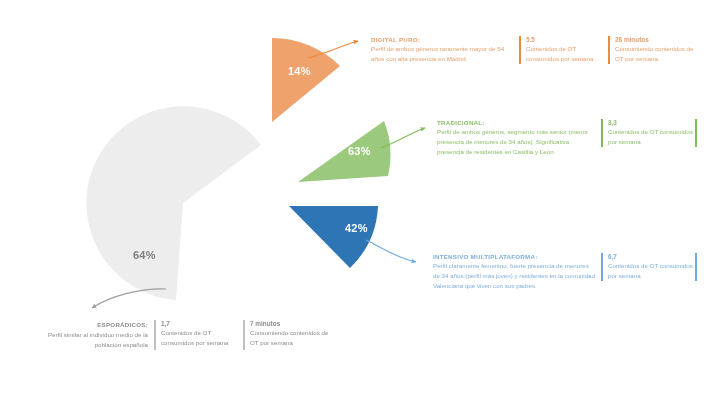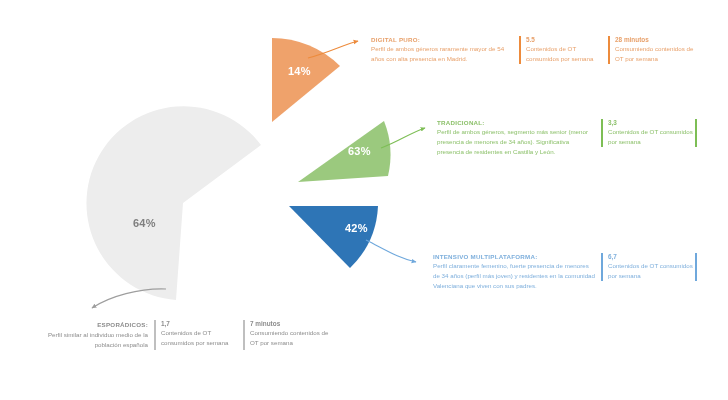--- a/index.html
+++ b/index.html
@@ -69,21 +69,21 @@
     <g>
       <path d="M289,206 L378,206 A92,92 0 0,1 350,268 Z" fill="#2E75B6"></path>
     </g>
 
     <path d="M308,58 C330,52 345,44 358,41" fill="none" stroke="#ED8B3C" stroke-width="1.1" marker-end="url(#ar-or)"></path>
     <path d="M381,148 C398,142 410,133 425,128" fill="none" stroke="#7DBE55" stroke-width="1.1" marker-end="url(#ar-gr)"></path>
     <path d="M366,240 C386,250 398,258 416,262" fill="none" stroke="#6FA8DC" stroke-width="1.1" marker-end="url(#ar-bl)"></path>
     <path d="M166,289 C140,288 110,296 92,308" fill="none" stroke="#9e9e9e" stroke-width="1.1" marker-end="url(#ar-gy)"></path>
   </svg>
 
-  <div class="pct gray" style="left:133px;top:217px;">64%</div>
+  <div class="pct gray" style="left:133px;top:249px;">64%</div>
   <div class="pct" style="left:288px;top:65px;">14%</div>
   <div class="pct" style="left:348px;top:145px;">63%</div>
   <div class="pct" style="left:345px;top:222px;">42%</div>
 
   <div class="callout" style="left:371px;top:36px;width:140px;">
     <p class="co-title c-or">DIGITAL PURO:</p>
     <p class="co-body c-or">Perfil de ambos géneros raramente mayor de 54 años con alta presencia en Madrid.</p>
   </div>
 
   <div class="metricwrap" style="left:519px;top:36px;">

